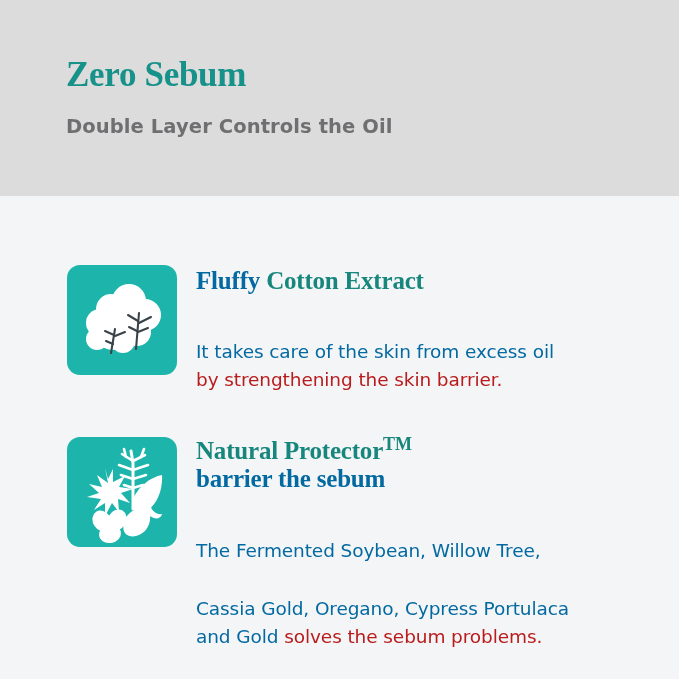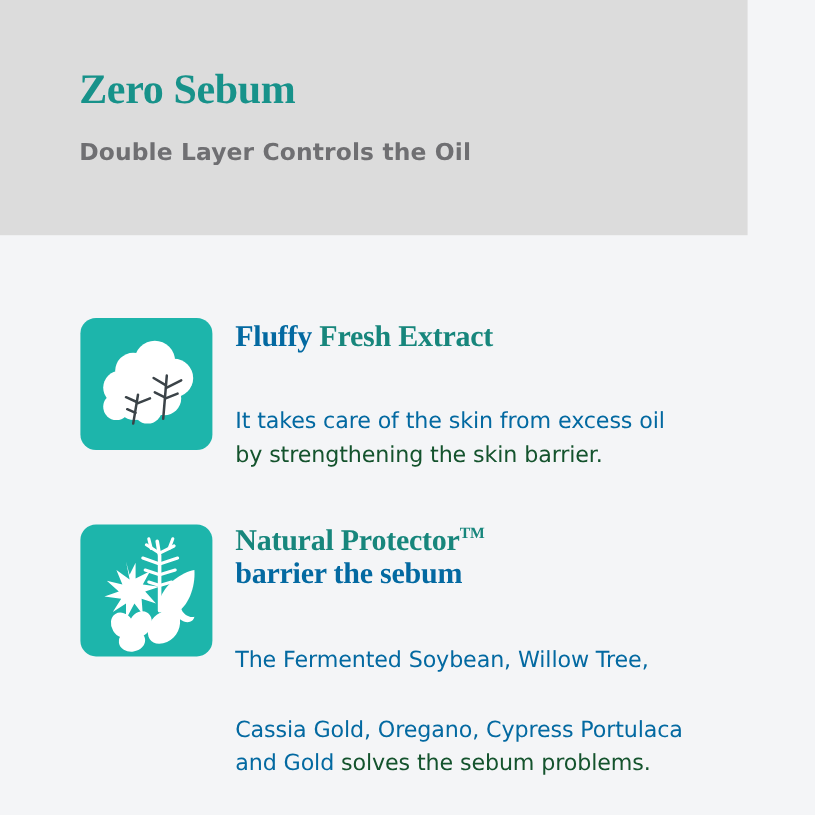--- a/index.html
+++ b/index.html
@@ -20,21 +20,21 @@
     height: 679px;
     background: #f4f5f7;
     box-sizing: border-box;
   }
 
   
   .header-band {
     position: absolute;
     left: 0;
     top: 0;
-    width: 623px;
+    width: 679px;
     height: 196px;
     background: #dcdcdc;
   }
 
   .header-title {
     position: absolute;
     left: 66px;
     top: 55px;
     font-family: "Liberation Serif", "DejaVu Serif", serif;
     font-weight: bold;
@@ -94,37 +94,37 @@
     font-weight: bold;
     font-size: 25px;
     line-height: 28px;
     letter-spacing: -0.2px;
     margin: 0;
     color: #231f20;
   }
   .feature-heading .dark { color: #0369a1; }
   .feature-heading .teal { color: #17867c; }
   .feature-heading .tm {
-    font-size: 13px;
+    font-size: 18px;
     vertical-align: super;
     line-height: 0;
     letter-spacing: 0;
   }
   .heading-line { display: block; }
 
   .feature-body {
     font-family: "DejaVu Sans", "Liberation Sans", sans-serif;
     font-size: 18.5px;
     line-height: 28px;
     letter-spacing: -0.1px;
     color: #86868a;
     margin: 0;
   }
   .feature-body .strong { color: #0369a1; font-weight: 400; margin-top: 30px; }
-  .feature-body .muted  { color: #14532d; font-weight: 400; }
+  .feature-body .muted  { color: #b91c1c; font-weight: 400; }
   .body-line { display: block; }
 
   .f1 .feature-heading { padding-top: 2px; }
   .f1 .feature-body { padding-top: 13px; }
   .f2 .feature-heading { padding-top: 0px; }
   .f2 .feature-body { padding-top: 14px; }
 </style>
 </head>
 <body>
 
@@ -161,21 +161,21 @@
           <path d="M48 64 L44 88"></path>
           <path d="M47 70 L38 66"></path>
           <path d="M48 71 L58 67"></path>
           <path d="M46 79 L39 76"></path>
         </g>
       </svg>
     </div>
 
     <div class="feature-text">
       <h3 class="feature-heading">
-        <span class="dark">Fluffy </span><span class="teal">Fresh Extract</span>
+        <span class="dark">Fluffy </span><span class="teal">Cotton Extract</span>
       </h3>
       <p class="feature-body">
         <span class="body-line strong">It takes care of the skin from excess oil</span>
         <span class="body-line muted">by strengthening the skin barrier.</span>
       </p>
     </div>
   </div>
 
   <div class="feature feature-2 f2">
 

